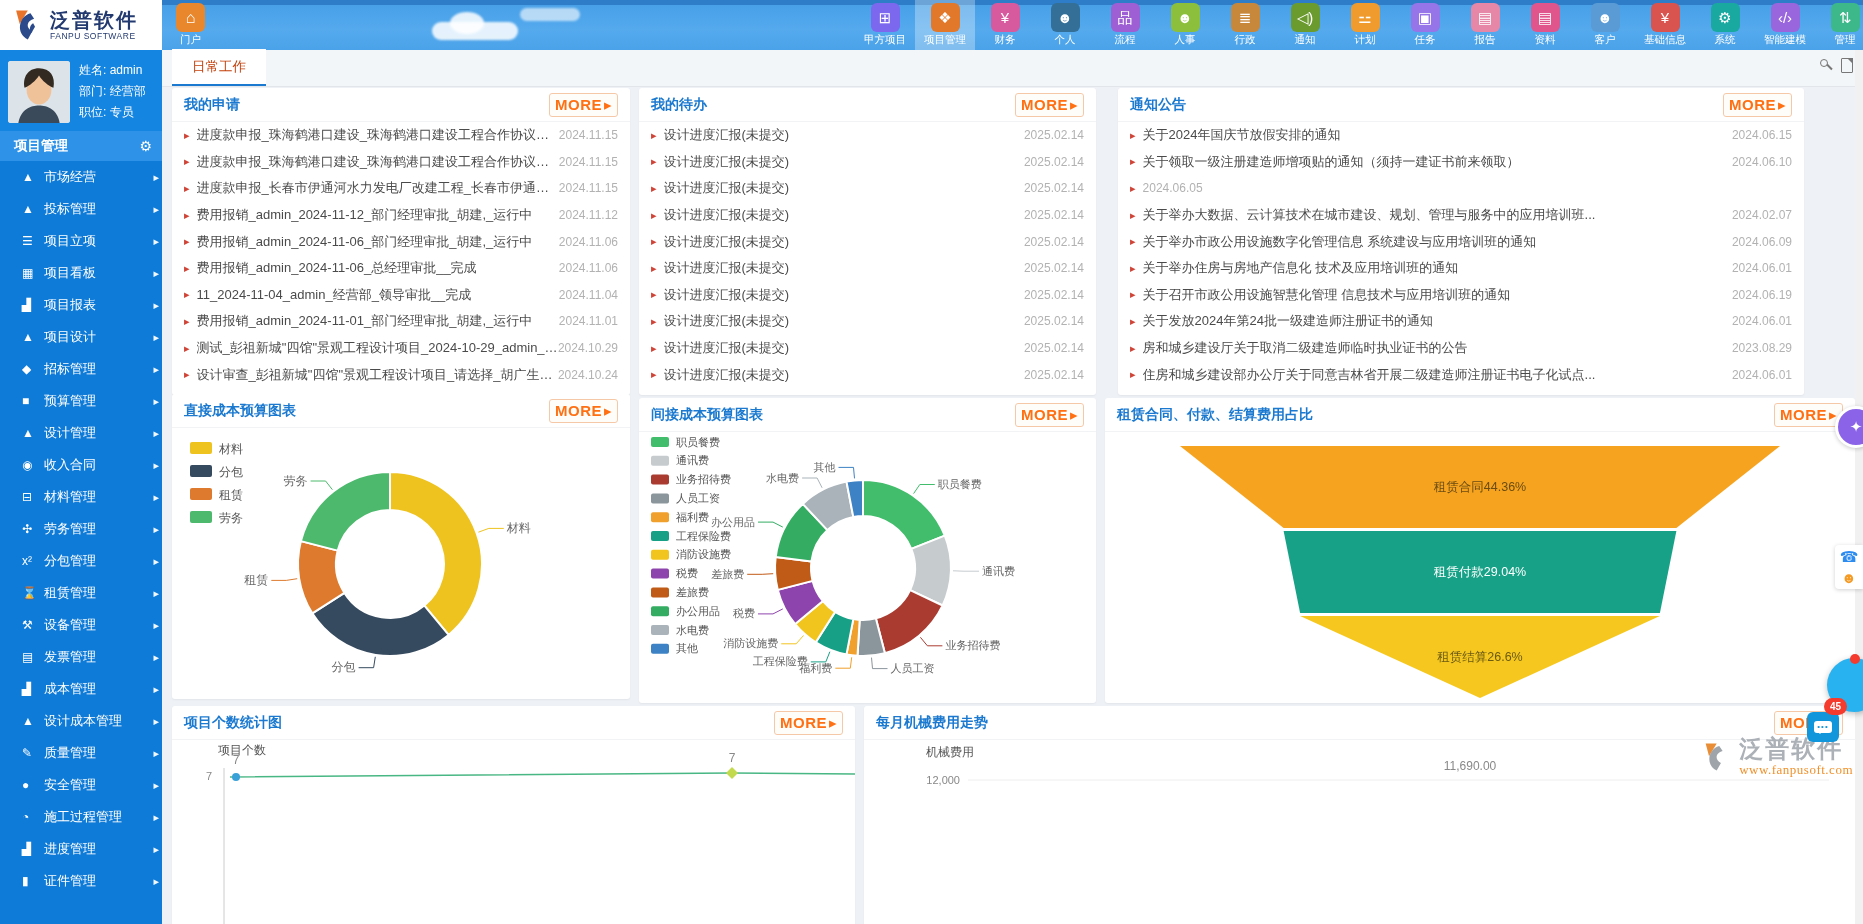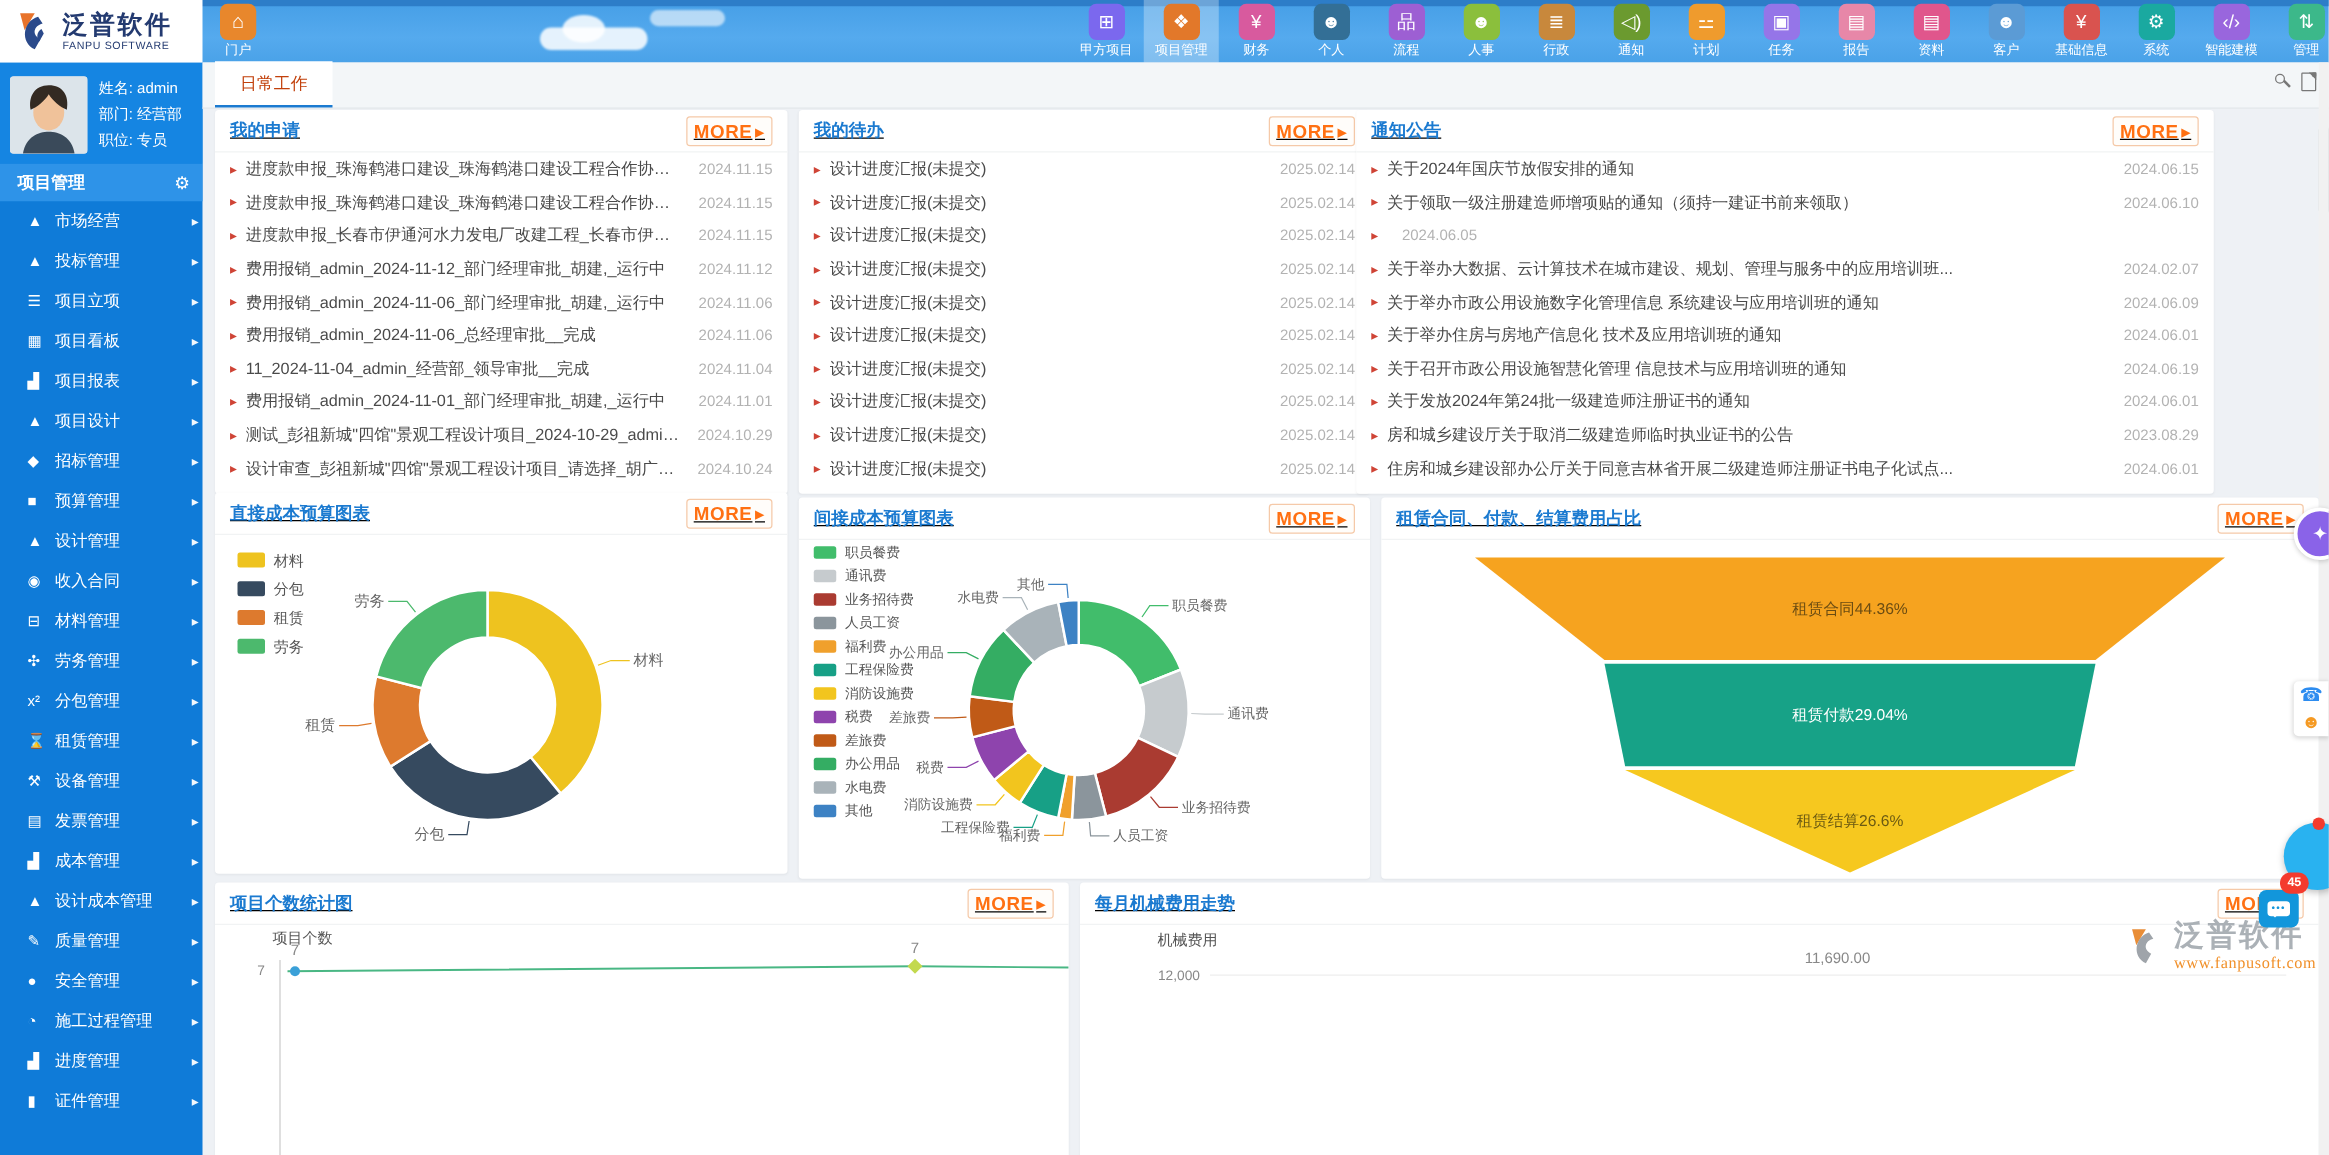--- a/index.html
+++ b/index.html
@@ -41,31 +41,31 @@
   .content{position:absolute;left:162px;top:50px;right:0;bottom:0;}
   .tabbar{height:36px;background:#f3f6f8;border-bottom:1px solid #e2e6ea;display:flex;align-items:flex-end;position:relative;}
   .tab{margin-left:10px;height:35px;background:#fff;display:flex;align-items:center;padding:0 20px;
        font-size:13.5px;color:#c2410c;border-bottom:2px solid #1b7ad0;cursor:pointer;}
   .tab-icons{position:absolute;right:10px;top:8px;display:flex;gap:8px;align-items:center;}
   .key-ic{width:13px;height:13px;position:relative;display:inline-block;cursor:pointer;}
   .key-ic::before{content:"";position:absolute;left:0;top:0;width:6px;height:6px;border:1.5px solid #777;border-radius:50%;}
   .key-ic::after{content:"";position:absolute;left:6px;top:7px;width:7px;height:2px;background:#777;transform:rotate(45deg);}
   .page-ic{width:10px;height:13px;border:1.5px solid #777;border-radius:1px;position:relative;display:inline-block;cursor:pointer;}
   .page-ic::after{content:"";position:absolute;right:-1px;top:-1px;border:3px solid #777;border-left-color:transparent;border-bottom-color:transparent;}
-  .panel{position:absolute;background:#fff;border-radius:3px;box-shadow:0 1px 2px rgba(0,0,0,.05);overflow:hidden;text-decoration:underline;}
+  .panel{position:absolute;background:#fff;border-radius:3px;box-shadow:0 1px 2px rgba(0,0,0,.05);overflow:hidden;}
   .p-head{height:33px;display:flex;align-items:center;padding:0 12px;border-bottom:1px solid #f1f3f4;}
   .p-title{flex:1;font-size:14px;font-weight:bold;color:#1b7ad0;}
   .p-more{font-size:15px;font-weight:bold;color:#ff7012;border:1px solid #f5c9a8;background:#fffdfa;
           border-radius:3px;padding:2px 5px;cursor:pointer;letter-spacing:.5px;}
   .p-more::after{content:"▸";margin-left:2px;}
   .p-body{position:absolute;top:34px;left:0;right:0;bottom:0;}
   .lrow{height:26.6px;display:flex;align-items:center;padding:0 12px;cursor:pointer;}
   .lrow::before{content:"▸";color:#cf4436;font-size:11px;margin-right:7px;}
   .ltext{flex:1;font-size:13px;color:#4a4a4a;white-space:nowrap;overflow:hidden;text-overflow:ellipsis;}
-  .ldate{font-size:12px;color:#b2b2b2;margin-left:12px;white-space:nowrap;text-align:right;}
+  .ldate{font-size:12px;color:#b2b2b2;margin-left:0;white-space:nowrap;text-align:right;}
   
   .scrolltrack{position:absolute;right:0;top:50px;bottom:0;width:8px;background:#f1f1f1;z-index:5;}
   .scrollthumb{position:absolute;right:0;top:50px;width:8px;height:72px;background:#c5c9cc;border-radius:4px;cursor:pointer;}
   .fw-purple{position:absolute;right:-14px;top:406px;width:36px;height:36px;border-radius:50%;background:#8a63e8;
              border:3px solid #fff;box-shadow:0 1px 4px rgba(0,0,0,.2);z-index:6;color:#fff;font-size:15px;
              display:flex;align-items:center;justify-content:center;cursor:pointer;}
   .fw-panel{position:absolute;right:0;top:545px;width:28px;padding:4px 0;background:#fff;border-radius:4px 0 0 4px;
             box-shadow:0 1px 4px rgba(0,0,0,.18);z-index:6;display:flex;flex-direction:column;align-items:center;gap:6px;}
   .fw-panel span{font-size:15px;cursor:pointer;line-height:1;}
   .fab-blue{position:absolute;right:-18px;top:658px;width:54px;height:54px;border-radius:50%;background:#29b2f0;
@@ -390,21 +390,21 @@
         <div class="lrow">
           <span class="ltext">设计进度汇报(未提交)</span>
           <span class="ldate">2025.02.14</span>
         </div>
         <div class="lrow">
           <span class="ltext">设计进度汇报(未提交)</span>
           <span class="ldate">2025.02.14</span>
         </div>
       </div>
   </div>
-  <div class="panel" id="panel-2" style="left:923px;top:38px;width:686px;height:307px">
+  <div class="panel" id="panel-2" style="left:956px;top:38px;width:686px;height:307px">
     <div class="p-head">
         <div class="p-title">通知公告</div>
       <div class="p-more">MORE</div>
       </div>
     <div class="p-body">
         <div class="lrow">
           <span class="ltext">关于2024年国庆节放假安排的通知</span>
           <span class="ldate">2024.06.15</span>
         </div>
         <div class="lrow">

